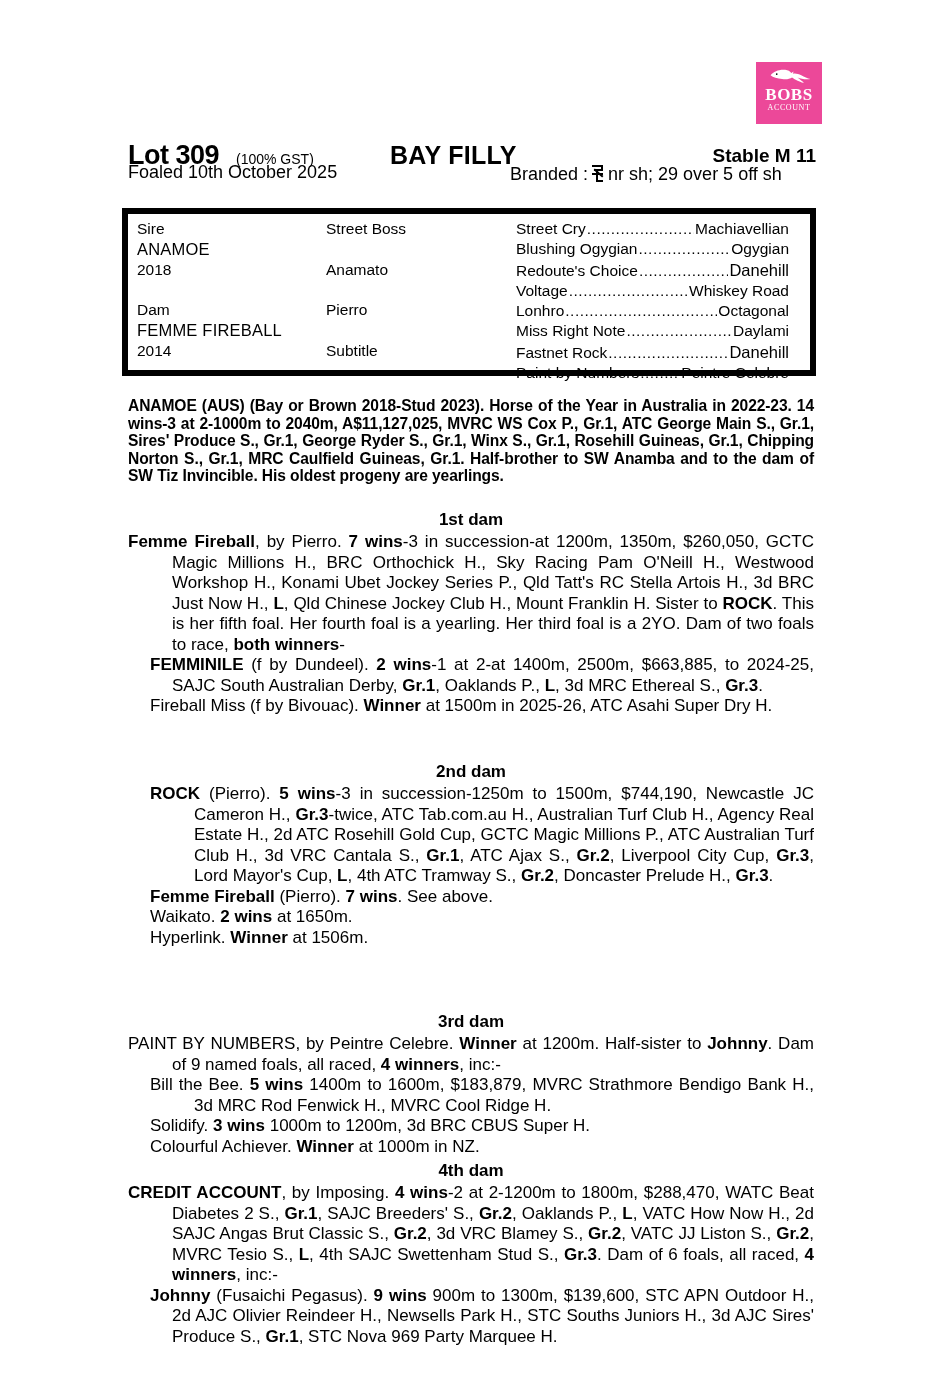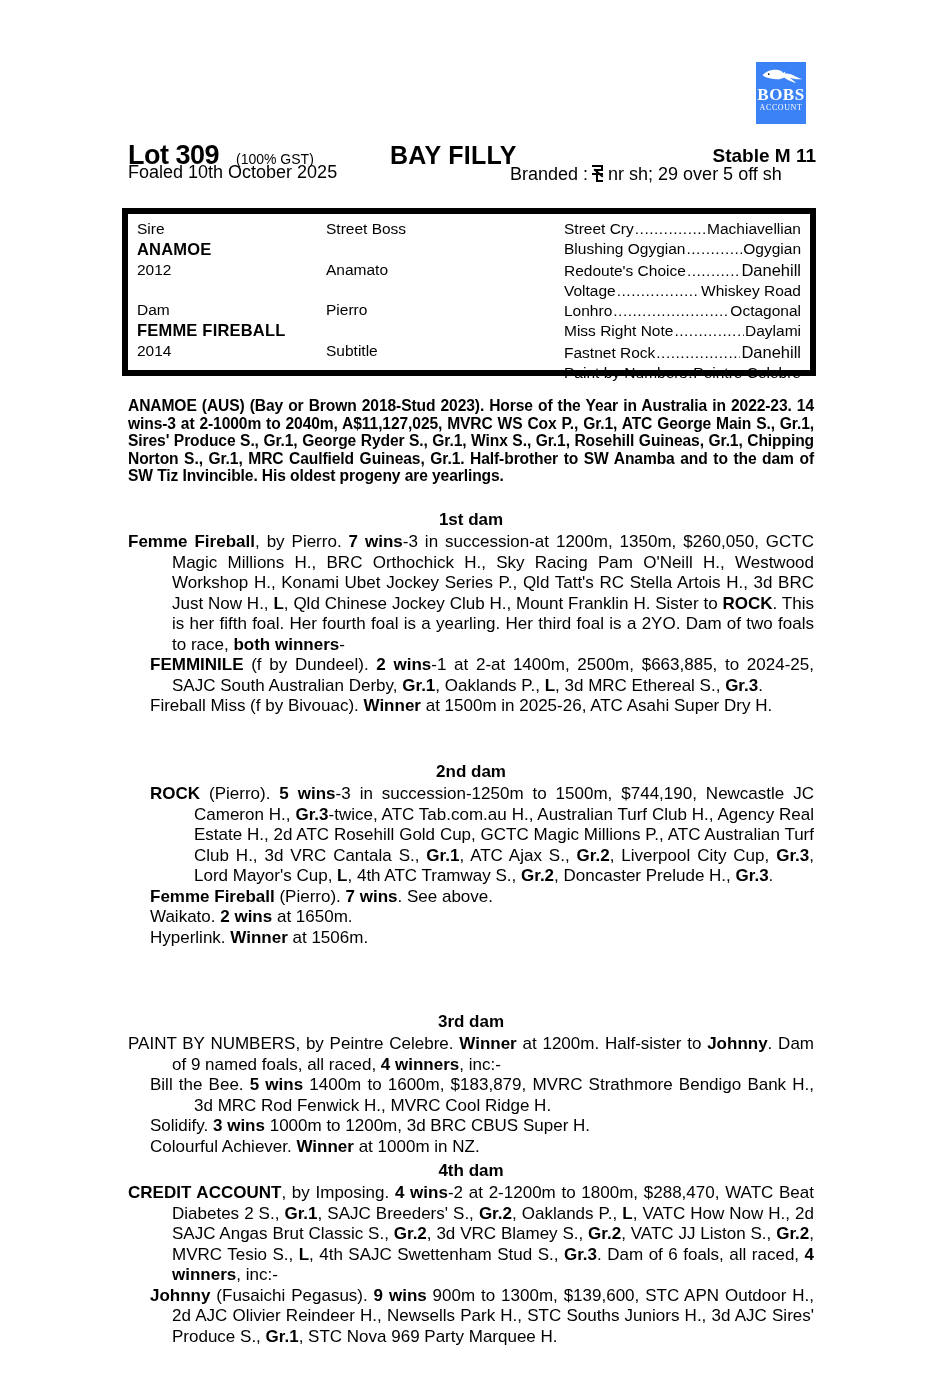--- a/index.html
+++ b/index.html
@@ -21,23 +21,23 @@
     height: 1400px;
     padding: 0;
     box-sizing: border-box;
   }
 
   
   .bobs-logo {
     position: absolute;
     top: 62px;
     left: 756px;
-    width: 50px;
+    width: 66px;
     height: 62px;
-    background: #3b82f6;
+    background: #ec4899;
     display: flex;
     flex-direction: column;
     align-items: center;
     justify-content: flex-start;
     padding-top: 4px;
     box-sizing: border-box;
   }
   .bobs-horse { width: 46px; height: 20px; display:block; }
   .bobs-word {
     color: #ffffff;
@@ -140,24 +140,24 @@
   }
   .ped-inner {
     position: relative;
     width: 100%;
     height: 100%;
     padding: 5px 0 0 0;
     box-sizing: border-box;
   }
   .ped-col1 { position: absolute; left: 9px;  top: 5px; width: 180px; }
   .ped-col2 { position: absolute; left: 198px; top: 5px; width: 180px; }
-  .ped-col3 { position: absolute; left: 388px; top: 5px; right: 9px; margin-left: 48px; }
+  .ped-col3 { position: absolute; left: 388px; top: 5px; right: 21px; }
 
   .ped-line { font-size: 15.5px; line-height: 20.3px; white-space: nowrap; }
-  .ped-line.bold { font-weight: bold; font-size: 16.5px; letter-spacing: 0.2px; }
+  .ped-line.bold { font-weight: normal; font-size: 16.5px; letter-spacing: 0.2px; }
   .ped-line.blank { visibility: hidden; }
 
   .gp-row {
     display: flex;
     align-items: baseline;
     font-size: 15.5px;
     line-height: 20.3px;
     width: 100%;
     white-space: nowrap;
   }
@@ -260,21 +260,21 @@
       </span>
       <span>nr sh; 29 over 5 off sh</span>
     </span>
   </div>
 
   <div class="ped">
     <div class="ped-inner">
       <div class="ped-col1">
         <div class="ped-line">Sire</div>
         <div class="ped-line bold">ANAMOE</div>
-        <div class="ped-line">2012</div>
+        <div class="ped-line">2018</div>
         <div class="ped-line blank">&nbsp;</div>
         <div class="ped-line">Dam</div>
         <div class="ped-line bold">FEMME FIREBALL</div>
         <div class="ped-line">2014</div>
       </div>
 
       <div class="ped-col2">
         <div class="ped-line">Street Boss</div>
         <div class="ped-line blank">&nbsp;</div>
         <div class="ped-line">Anamato</div>

